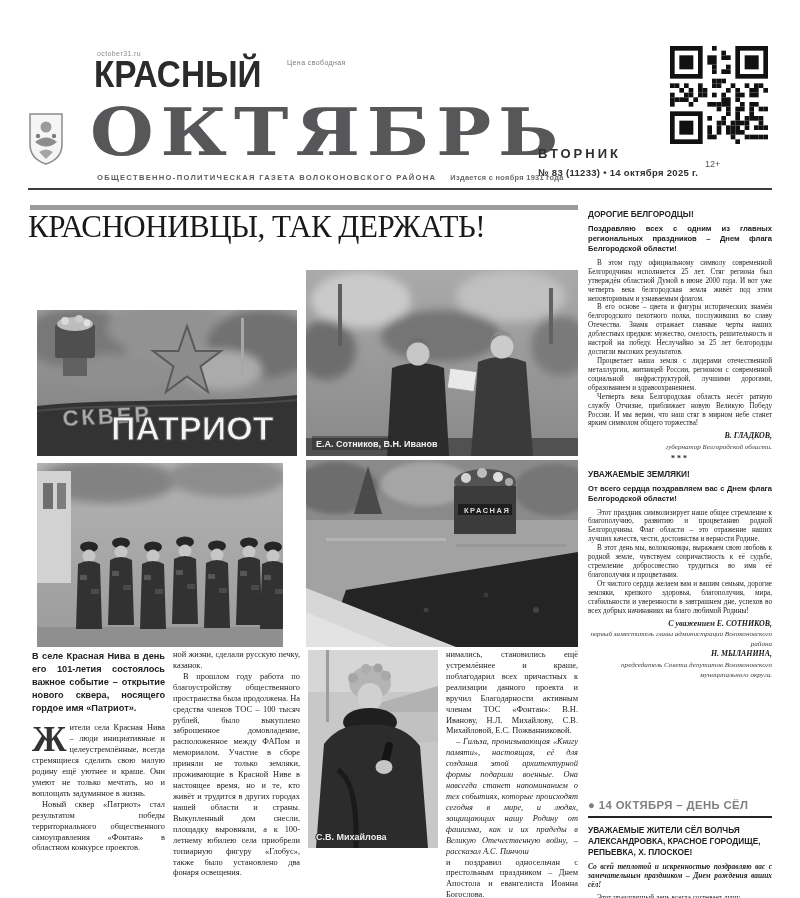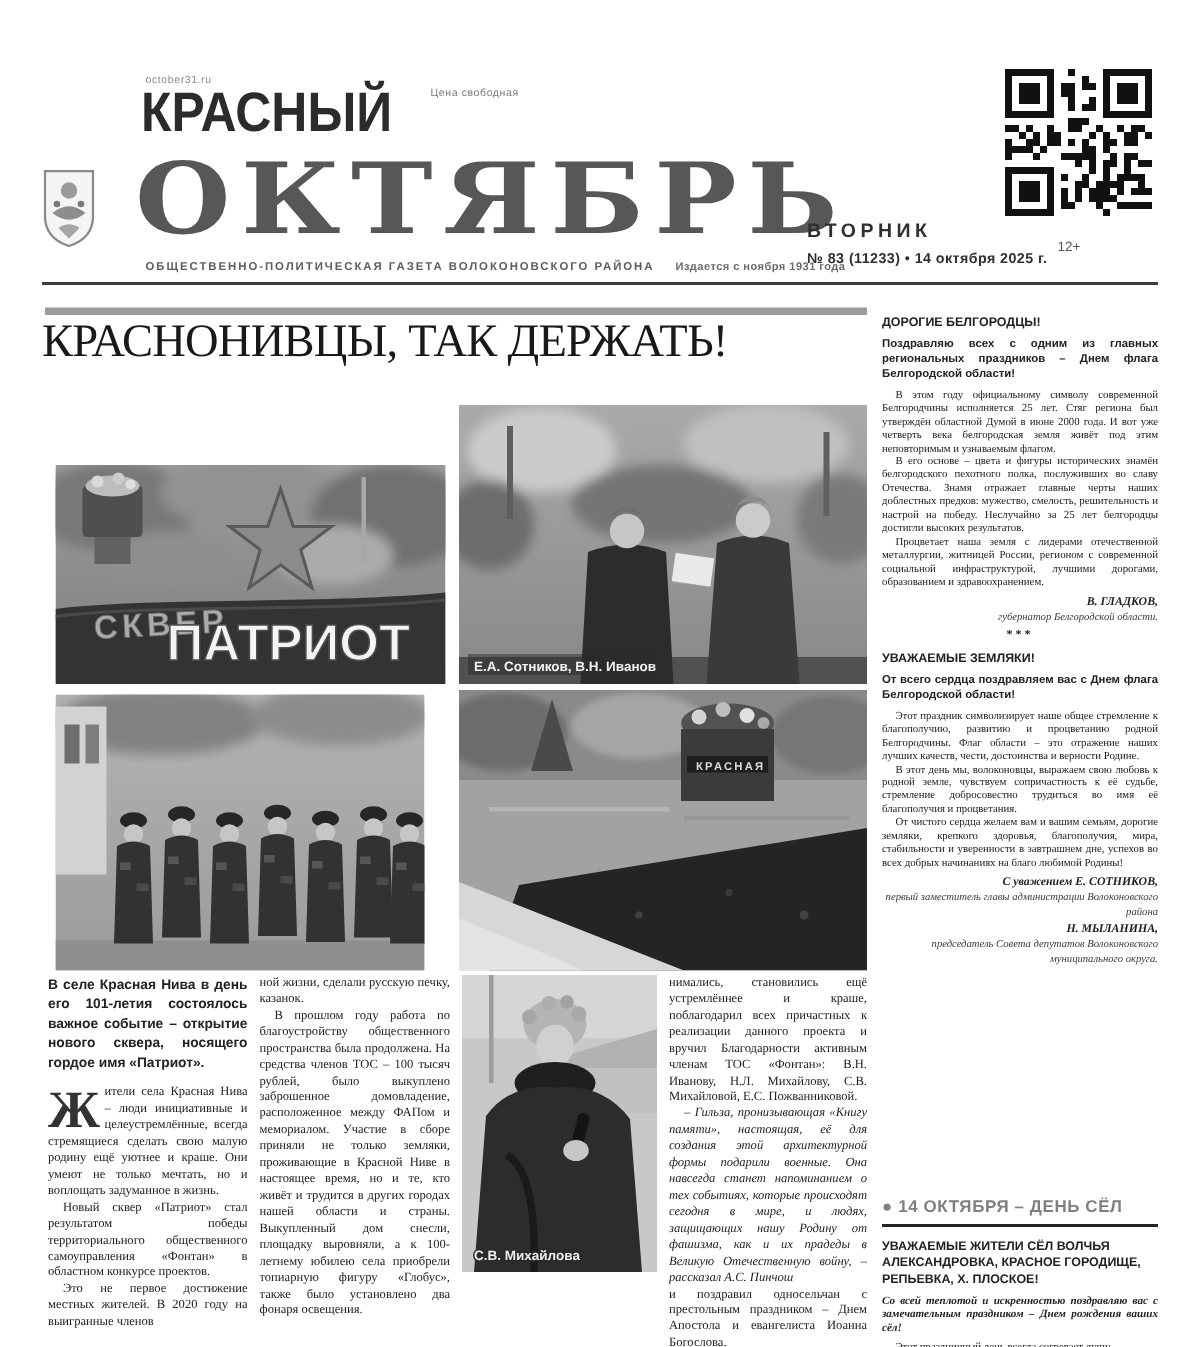--- a/index.html
+++ b/index.html
@@ -351,20 +351,21 @@
     <polygon points="0,128 150,187 0,187" fill="#d7d7d7"></polygon>
     <polygon points="0,152 84,187 0,187" fill="#e3e3e3"></polygon>
   </svg>
 
   <div class="rc rc-flag">
     <div class="salute">ДОРОГИЕ БЕЛГОРОДЦЫ!</div>
     <div class="intro">Поздравляю всех с одним из главных региональных праздников – Днем флага Белгородской области!</div>
     <p class="body">В этом году официальному символу современной Белгородчины исполняется 25 лет. Стяг региона был утверждён областной Думой в июне 2000 года. И вот уже четверть века белгородская земля живёт под этим неповторимым и узнаваемым флагом.</p>
     <p class="body">В его основе – цвета и фигуры исторических знамён белгородского пехотного полка, послуживших во славу Отечества. Знамя отражает главные черты наших доблестных предков: мужество, смелость, решительность и настрой на победу. Неслучайно за 25 лет белгородцы достигли высоких результатов.</p>
     <p class="body">Процветает наша земля с лидерами отечественной металлургии, житницей России, регионом с современной социальной инфраструктурой, лучшими дорогами, образованием и здравоохранением.</p>
+    <p class="body">Четверть века Белгородская область несёт ратную службу Отчизне, приближает новую Великую Победу России. И мы верим, что наш стяг в мирном небе станет ярким символом общего торжества!</p>
     <div class="sign">
       <span class="nm">В. ГЛАДКОВ,</span><br>
       <span class="tt">губернатор Белгородской области.</span>
     </div>
     <div class="stars">***</div>
     <div class="salute">УВАЖАЕМЫЕ ЗЕМЛЯКИ!</div>
     <div class="intro">От всего сердца поздравляем вас с Днем флага Белгородской области!</div>
     <p class="body">Этот праздник символизирует наше общее стремление к благополучию, развитию и процветанию родной Белгородчины. Флаг области – это отражение наших лучших качеств, чести, достоинства и верности Родине.</p>
     <p class="body">В этот день мы, волоконовцы, выражаем свою любовь к родной земле, чувствуем сопричастность к её судьбе, стремление добросовестно трудиться во имя её благополучия и процветания.</p>
     <p class="body">От чистого сердца желаем вам и вашим семьям, дорогие земляки, крепкого здоровья, благополучия, мира, стабильности и уверенности в завтрашнем дне, успехов во всех добрых начинаниях на благо любимой Родины!</p>
@@ -380,21 +381,20 @@
     <div class="sec-head">● 14 ОКТЯБРЯ – ДЕНЬ СЁЛ</div>
     <div class="salute">УВАЖАЕМЫЕ ЖИТЕЛИ СЁЛ ВОЛЧЬЯ АЛЕКСАНДРОВКА, КРАСНОЕ ГОРОДИЩЕ, РЕПЬЕВКА, Х. ПЛОСКОЕ!</div>
     <div class="v-intro">Со всей теплотой и искренностью поздравляю вас с замечательным праздником – Днем рождения ваших сёл!</div>
     <p class="body">Этот праздничный день всегда согревает душу</p>
   </div>
 
   <div class="mcol col1">
     <div class="lead">В селе Красная Нива в день его 101-летия состоялось важное событие – открытие нового сквера, носящего гордое имя «Патриот».</div>
     <p class="noind"><span class="dc">Ж</span><span>ители села Красная Нива – люди инициативные и целеустремлённые, всегда стремящиеся сделать свою малую родину ещё уютнее и краше. Они умеют не только мечтать, но и воплощать задуманное в жизнь.</span></p>
     <p>Новый сквер «Патриот» стал результатом победы территориального общественного самоуправления «Фонтан» в областном конкурсе проектов.</p>
-    <p>Это не первое достижение местных жителей. В 2020 году на выигранные членов</p>
   </div>
 
   <div class="mcol col2">
     <p class="noind">ной жизни, сделали русскую печку, казанок.</p>
     <p>В прошлом году работа по благоустройству общественного пространства была продолжена. На средства членов ТОС – 100 тысяч рублей, было выкуплено заброшенное домовладение, расположенное между ФАПом и мемориалом. Участие в сборе приняли не только земляки, проживающие в Красной Ниве в настоящее время, но и те, кто живёт и трудится в других городах нашей области и страны. Выкупленный дом снесли, площадку выровняли, а к 100-летнему юбилею села приобрели топиарную фигуру «Глобус», также было установлено два фонаря освещения.</p>
   </div>
 
   <div class="mcol col3">
 
     <svg class="ph ph-speaker" viewBox="0 0 130 198" preserveAspectRatio="none">

